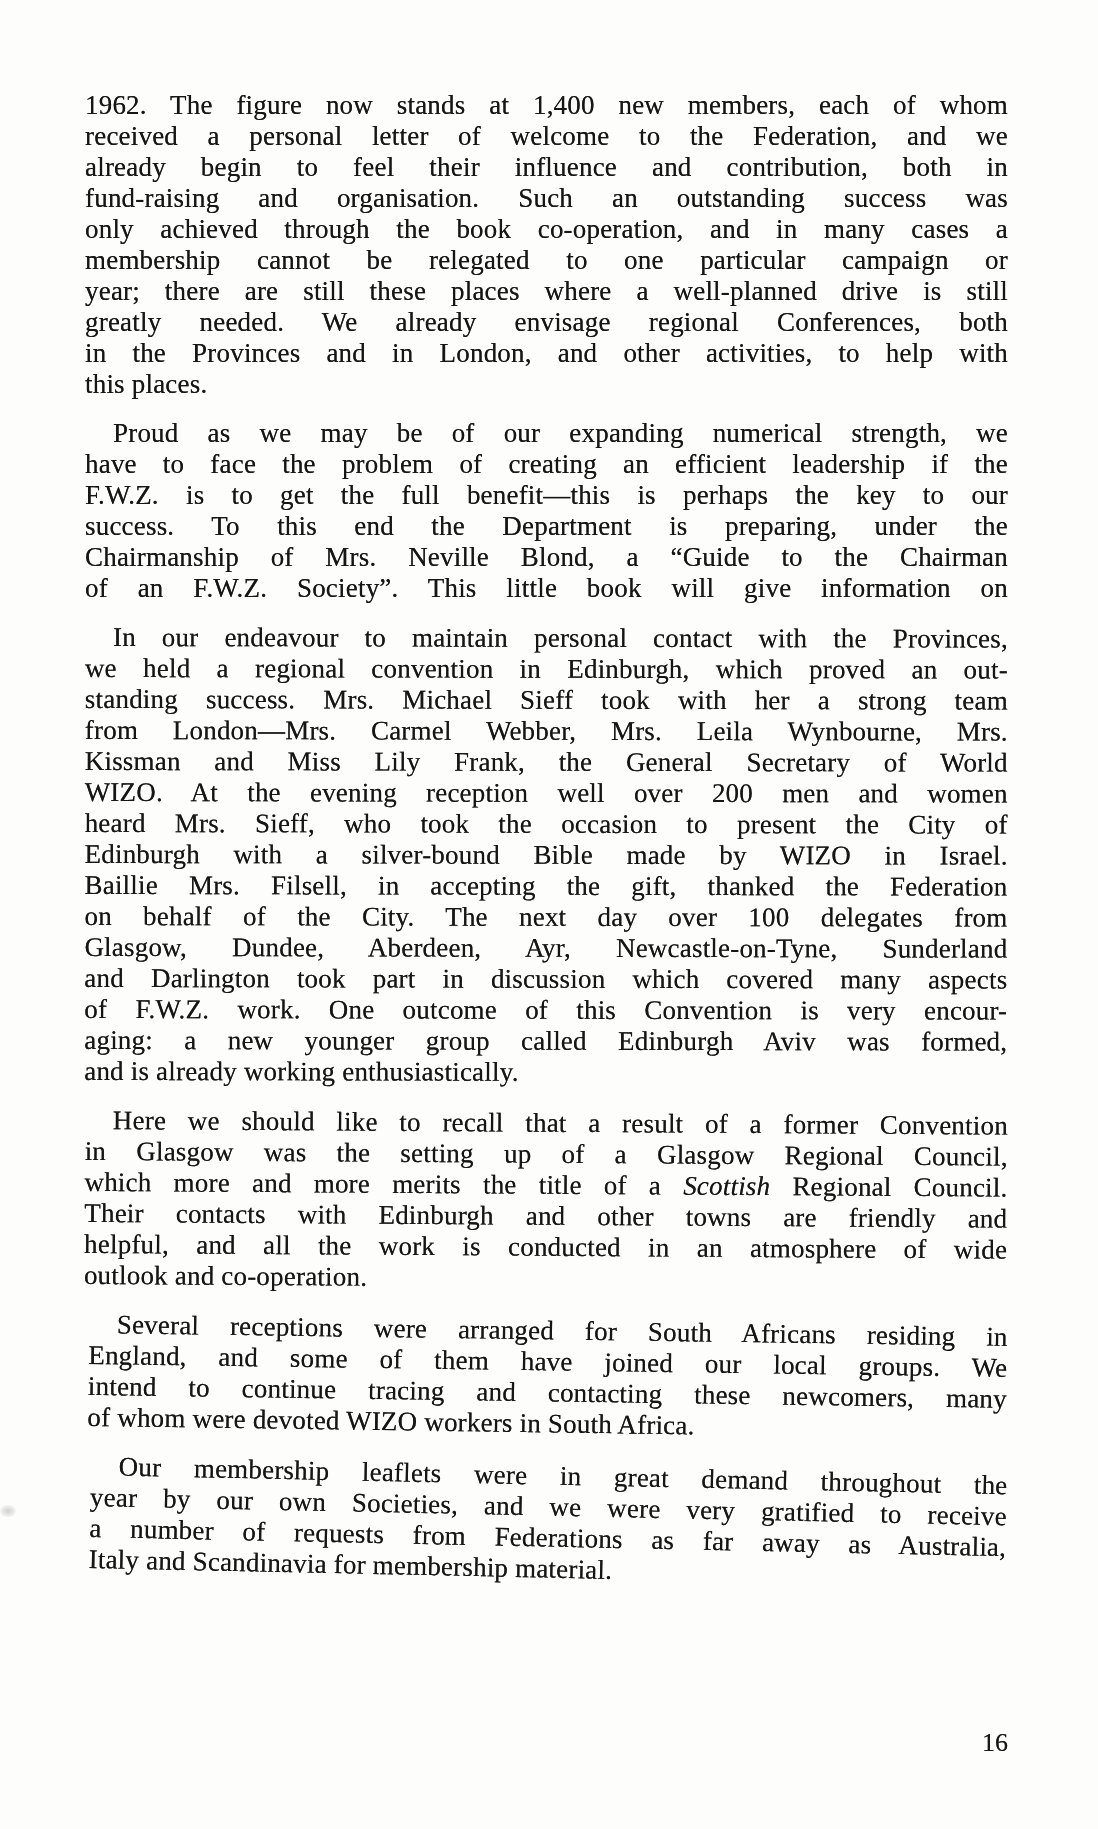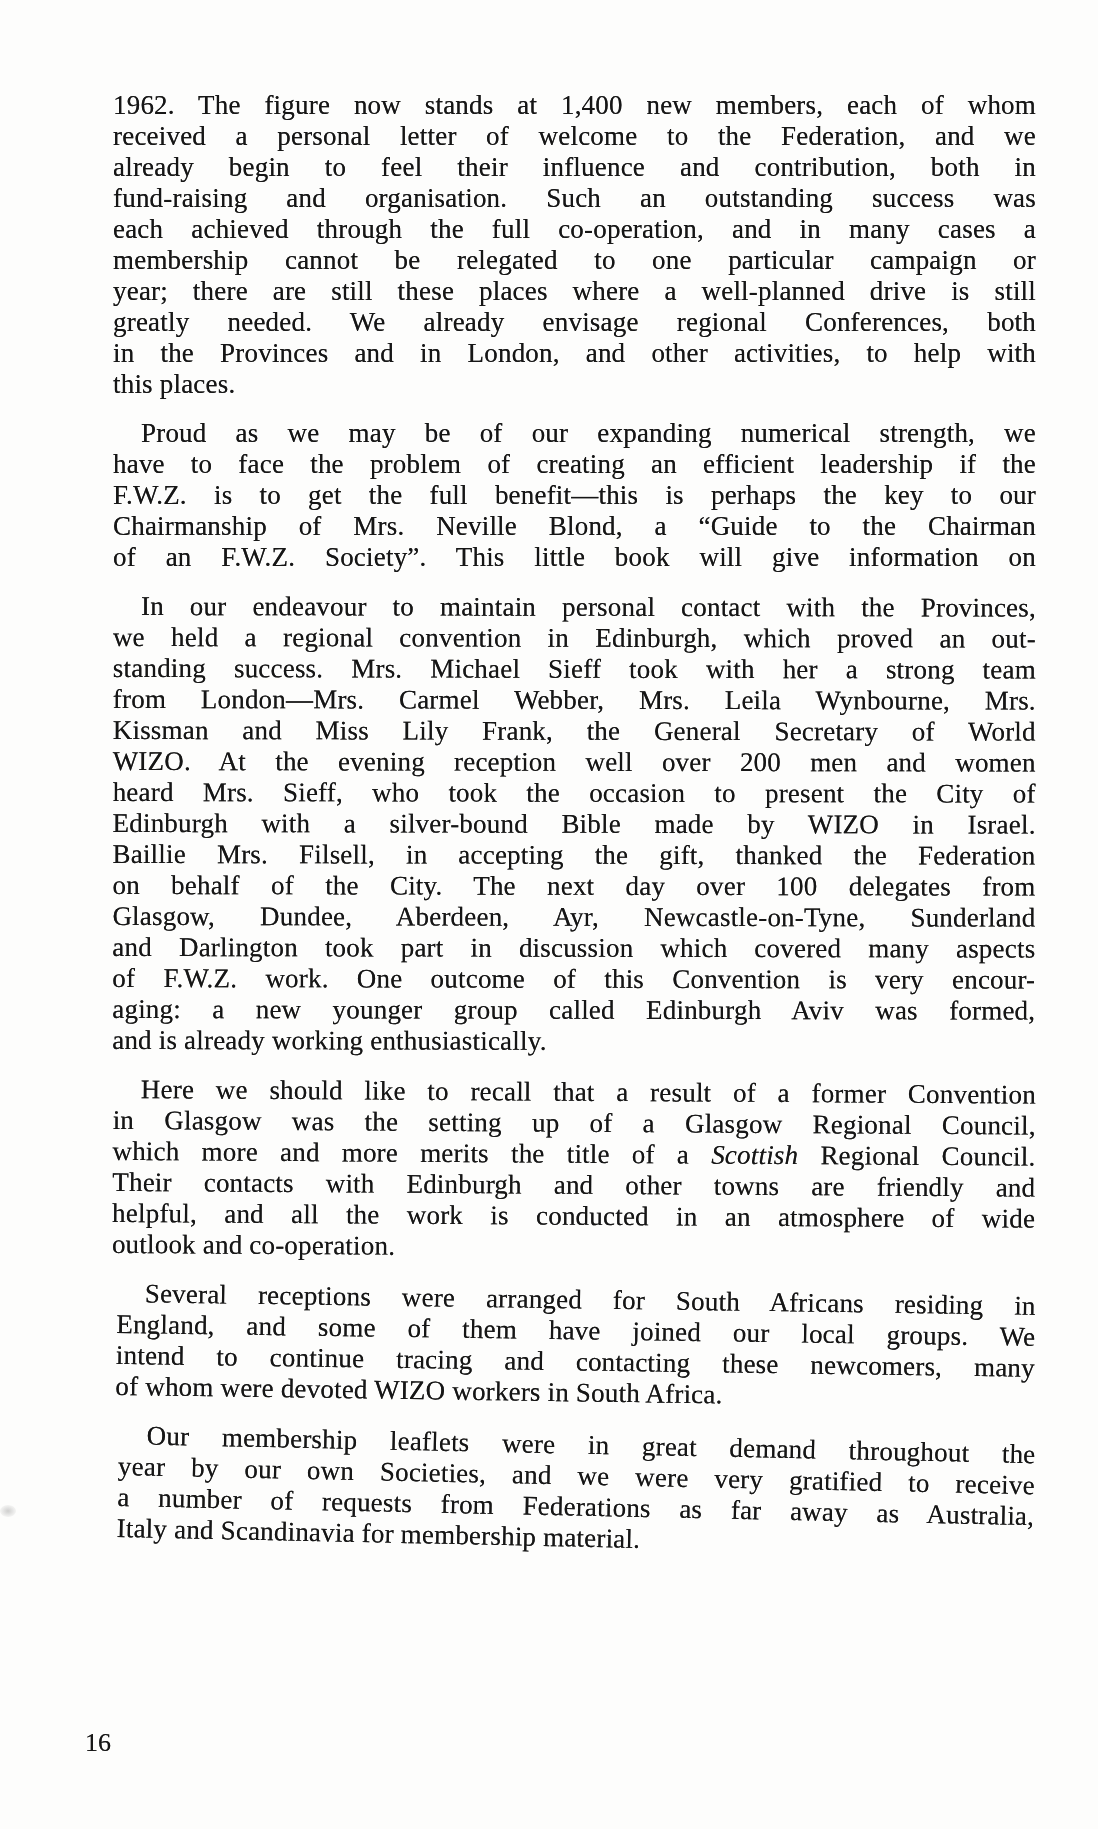--- a/index.html
+++ b/index.html
@@ -21,21 +21,20 @@
     left: 0;
     width: 1098px;
     height: 1829px;
     background: #fdfdfc;
   }
   .page-body {
     position: absolute;
     top: 90px;
     left: 85px;
     width: 923px;
-    margin-left: 28px;
   }
   .paragraph {
     font-size: 27px;
     line-height: 31px;
     transform-origin: left top;
     text-shadow: 0 0 0.5px rgba(10,10,10,0.75);
     letter-spacing: 0.2px;
   }
   .paragraph + .paragraph {
     margin-top: 18px;
@@ -53,21 +52,21 @@
   
   .para-2 { transform: rotate(0.10deg); }
   .para-3 { transform: rotate(0.35deg); }
   .para-4 { transform: rotate(0.80deg); margin-left: 4px; }
   .para-5 { transform: rotate(1.20deg); margin-left: 6px; }
   .page-footer {
     position: absolute;
     top: 1728px;
     left: 85px;
     width: 923px;
-    text-align: left;
+    text-align: right;
   }
   .page-number {
     font-size: 26px;
     line-height: 30px;
     text-shadow: 0 0 0.5px rgba(10,10,10,0.7);
   }
   .smudge {
     position: absolute;
     left: 0px;
     top: 1505px;
@@ -82,31 +81,32 @@
 <body>
 
 <main class="page">
   <div class="smudge"></div>
   <section class="page-body" id="page-body">
       <div class="paragraph para-0">
         <div class="line">1962.  The figure now stands at 1,400 new members, each of whom</div>
         <div class="line">received a personal letter of welcome to the Federation, and we</div>
         <div class="line">already begin to feel their influence and contribution, both in</div>
         <div class="line">fund-raising and organisation.  Such an outstanding success was</div>
-        <div class="line">each achieved through the full co-operation, and in many cases a</div>
+        <div class="line">only achieved through the book co-operation, and in many cases a</div>
         <div class="line">membership cannot be relegated to one particular campaign or</div>
         <div class="line">year; there are still these places where a well-planned drive is still</div>
         <div class="line">greatly needed.  We already envisage regional Conferences, both</div>
         <div class="line">in the Provinces and in London, and other activities, to help with</div>
         <div class="line last">this places.</div>
       </div>
       <div class="paragraph para-1 indent">
         <div class="line">Proud as we may be of our expanding numerical strength, we</div>
         <div class="line">have to face the problem of creating an efficient leadership if the</div>
         <div class="line">F.W.Z. is to get the full benefit—this is perhaps the key to our</div>
+        <div class="line">success.  To this end the Department is preparing, under the</div>
         <div class="line">Chairmanship of Mrs. Neville Blond, a “Guide to the Chairman</div>
         <div class="line">of an F.W.Z. Society”.  This little book will give information on</div>
       </div>
       <div class="paragraph para-2 indent">
         <div class="line">In our endeavour to maintain personal contact with the Provinces,</div>
         <div class="line">we held a regional convention in Edinburgh, which proved an out-</div>
         <div class="line">standing success.  Mrs. Michael Sieff took with her a strong team</div>
         <div class="line">from London—Mrs. Carmel Webber, Mrs. Leila Wynbourne, Mrs.</div>
         <div class="line">Kissman and Miss Lily Frank, the General Secretary of World</div>
         <div class="line">WIZO.  At the evening reception well over 200 men and women</div>

